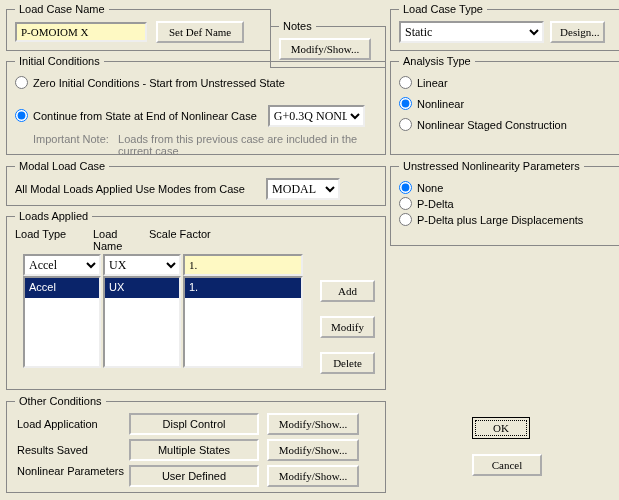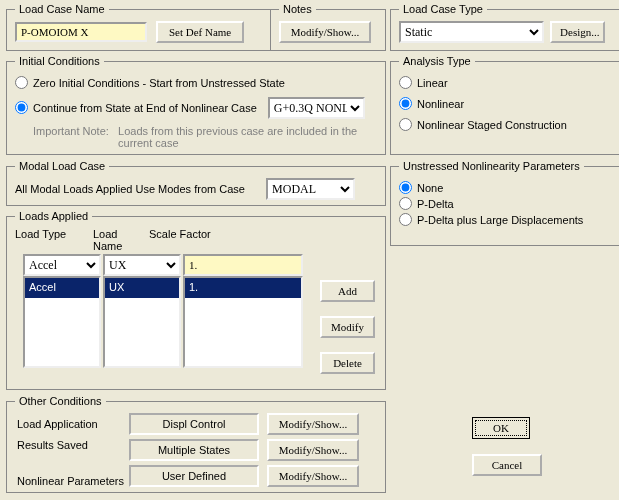--- a/index.html
+++ b/index.html
@@ -19,55 +19,55 @@
 </style>
 </head>
 <body>
 
 <fieldset style="left:6px;top:3px;width:247px;height:40px">
   <legend>Load Case Name</legend>
   <input type="text" class="txt" style="width: 132px;" value="P-OMOIOM X">
   <button class="btn" style="width:88px;margin-left:6px">Set Def Name</button>
 </fieldset>
 
-<fieldset style="left:270px;top:3px;width:98px;height:40px">
+<fieldset style="left:270px;top:20px;width:98px;height:40px">
   <legend>Notes</legend>
   <button class="btn" style="width:92px">Modify/Show...</button>
 </fieldset>
 
 <fieldset style="left:390px;top:3px;width:213px;height:40px">
   <legend>Load Case Type</legend>
   <select class="sel" style="width:145px"><option>Static</option></select>
   <button class="btn" style="width:55px;margin-left:3px">Design...</button>
 </fieldset>
 
 <fieldset style="left:6px;top:55px;width:362px;height:92px">
   <legend>Initial Conditions</legend>
   <div class="row"><label><input type="radio" name="ic" class="radio" style=""><span>Zero Initial Conditions - Start from Unstressed State</span></label></div>
-  <div class="row" style="margin-top:8px">
+  <div class="row" style="margin-top:16px">
     <label><input type="radio" name="ic" class="radio" checked="" style=""><span>Continue from State at End of Nonlinear Case</span></label>
     <select class="sel" style="width:97px;margin-left:8px"><option>G+0.3Q NONL</option></select>
   </div>
   <div class="row gray" style="margin-left:18px;margin-top:6px">
     <span class="lbl" style="width:82px">Important Note:</span>
     <span class="lbl" style="width:250px;vertical-align:top">Loads from this previous case are included in the current case</span>
   </div>
 </fieldset>
 
 <fieldset style="left:390px;top:55px;width:213px;height:92px">
   <legend>Analysis Type</legend>
   <div class="row"><label><input type="radio" name="at" class="radio" style=""><span>Linear</span></label></div>
   <div class="row" style="margin-top:8px"><label><input type="radio" name="at" class="radio" checked="" style=""><span>Nonlinear</span></label></div>
   <div class="row" style="margin-top:8px"><label><input type="radio" name="at" class="radio" style=""><span>Nonlinear Staged Construction</span></label></div>
 </fieldset>
 
 <fieldset style="left:6px;top:160px;width:362px;height:38px">
   <legend>Modal Load Case</legend>
   <span class="lbl" style="width:248px">All Modal Loads Applied Use Modes from Case</span>
-  <select class="sel" style="width:89px"><option>MODAL</option></select>
+  <select class="sel" style="width:74px"><option>MODAL</option></select>
 </fieldset>
 
 <fieldset style="left:390px;top:160px;width:213px;height:78px">
   <legend>Unstressed Nonlinearity Parameters</legend>
   <div class="row"><label><input type="radio" name="gnp" class="radio" checked="" style=""><span>None</span></label></div>
   <div class="row"><label><input type="radio" name="gnp" class="radio" style=""><span>P-Delta</span></label></div>
   <div class="row"><label><input type="radio" name="gnp" class="radio" style=""><span>P-Delta plus Large Displacements</span></label></div>
 </fieldset>
 
 <fieldset style="left:6px;top:210px;width:362px;height:172px">
@@ -98,26 +98,26 @@
   <button class="btn" style="position:absolute;right:10px;top:130px;width:55px">Delete</button>
 </fieldset>
 
 <fieldset style="left:6px;top:395px;width:362px;height:90px">
   <legend>Other Conditions</legend>
   <div style="display:flex;align-items:center;margin-bottom:4px">
     <span style="width:112px;margin-left:2px">Load Application</span>
     <div class="disp" style="width:130px">Displ Control</div>
     <button class="btn" style="width:92px;margin-left:8px">Modify/Show...</button>
   </div>
-  <div style="display:flex;align-items:flex-start;margin-bottom:4px">
+  <div style="display:flex;align-items:center;margin-bottom:4px">
     <span style="width:112px;margin-left:2px">Results Saved</span>
     <div class="disp" style="width:130px">Multiple States</div>
     <button class="btn" style="width:92px;margin-left:8px">Modify/Show...</button>
   </div>
-  <div style="display:flex;align-items:flex-end">
+  <div style="display:flex;align-items:flex-start">
     <span style="width:112px;margin-left:2px">Nonlinear Parameters</span>
     <div class="disp" style="width:130px">User Defined</div>
     <button class="btn" style="width:92px;margin-left:8px">Modify/Show...</button>
   </div>
 </fieldset>
 
 <button class="btn default" style="position:absolute;left:472px;top:417px;width:58px">OK</button>
 <button class="btn" style="position:absolute;left:472px;top:454px;width:70px">Cancel</button>
 
 </body></html>

